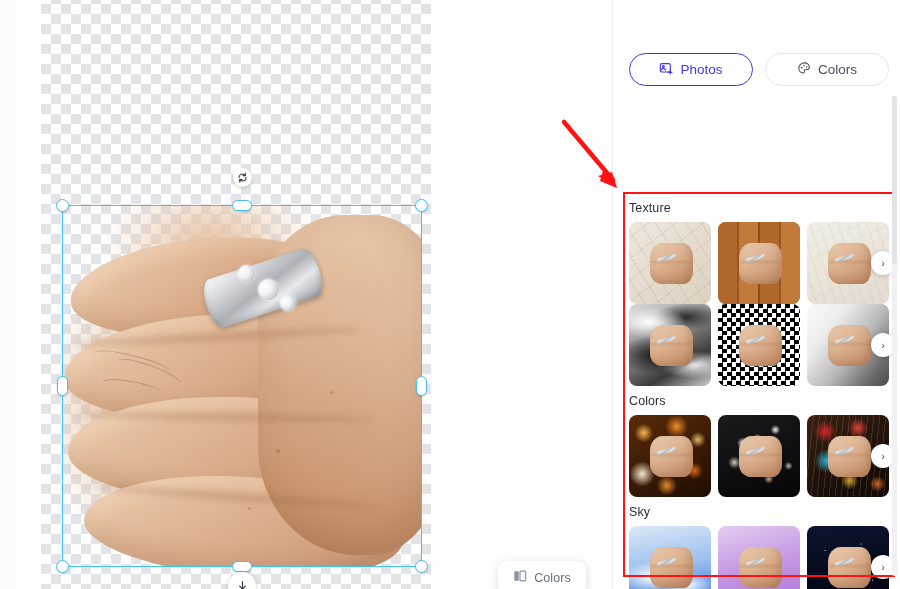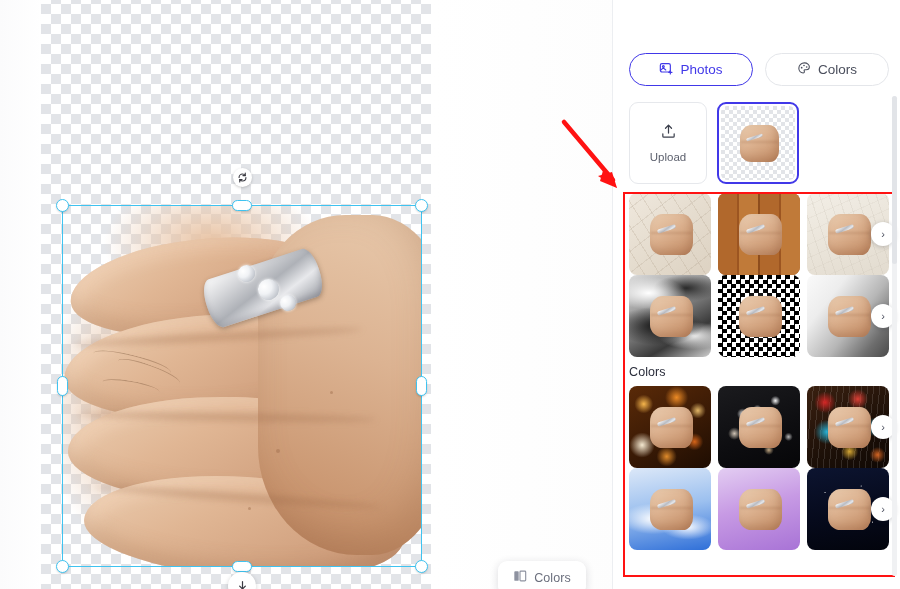--- a/index.html
+++ b/index.html
@@ -656,42 +656,25 @@
             <path d="M9 2.2c-3.8 0-6.8 2.9-6.8 6.5 0 3.3 2.3 5.6 5.2 5.6 1 0 1.5-.6 1.5-1.3 0-.6-.4-1-.4-1.5 0-.6.5-1 1.2-1h1.4c2.1 0 3.7-1.5 3.7-3.6C14.8 4.6 12.3 2.2 9 2.2z"></path>
             <circle cx="5.6" cy="8" r="1" fill="#4a4e5c" stroke="none"></circle>
             <circle cx="8.4" cy="5.4" r="1" fill="#4a4e5c" stroke="none"></circle>
             <circle cx="11.6" cy="7.2" r="1" fill="#4a4e5c" stroke="none"></circle>
           </svg>
         </span>
         <span>Colors</span>
       </div>
     </div>
 
-    <div id="source-row">
-      <div id="upload-tile">
-        <span>
-          <svg width="17" height="17" viewBox="0 0 18 18" fill="none" stroke="#3c404d" stroke-width="1.3" stroke-linecap="round" stroke-linejoin="round">
-            <path d="M9 2.6v8"></path>
-            <path d="M5.8 5.6L9 2.4l3.2 3.2"></path>
-            <path d="M3 11.4v2.6c0 .6.5 1 1.1 1h9.8c.6 0 1.1-.4 1.1-1v-2.6"></path>
-          </svg>
-        </span>
-        <span id="upload-label">Upload</span>
-      </div>
-
-      <div id="current-thumb">
-        <div class="thumb-inner">
-          <div class="mini-hand"></div>
-        </div>
-      </div>
-    </div>
 
     <div id="category-scroll">
 
       <div class="category">
+        <div class="cat-title">Texture</div>
         <div class="thumb-row">
           <div class="thumb">
             <div class="bg-crumpled"></div>
             <div class="mini-hand"></div>
           </div>
           <div class="thumb">
             <div class="bg-wood"></div>
             <div class="mini-hand"></div>
           </div>
           <div class="thumb">
@@ -733,20 +716,21 @@
           </div>
           <div class="thumb">
             <div class="bg-rain-color"></div>
             <div class="mini-hand"></div>
           </div>
           <div class="chev-next">›</div>
         </div>
       </div>
 
       <div class="category">
+        <div class="cat-title">Sky</div>
         <div class="thumb-row">
           <div class="thumb">
             <div class="bg-sky-blue"></div>
             <div class="mini-hand"></div>
           </div>
           <div class="thumb">
             <div class="bg-sky-purple"></div>
             <div class="mini-hand"></div>
           </div>
           <div class="thumb">

